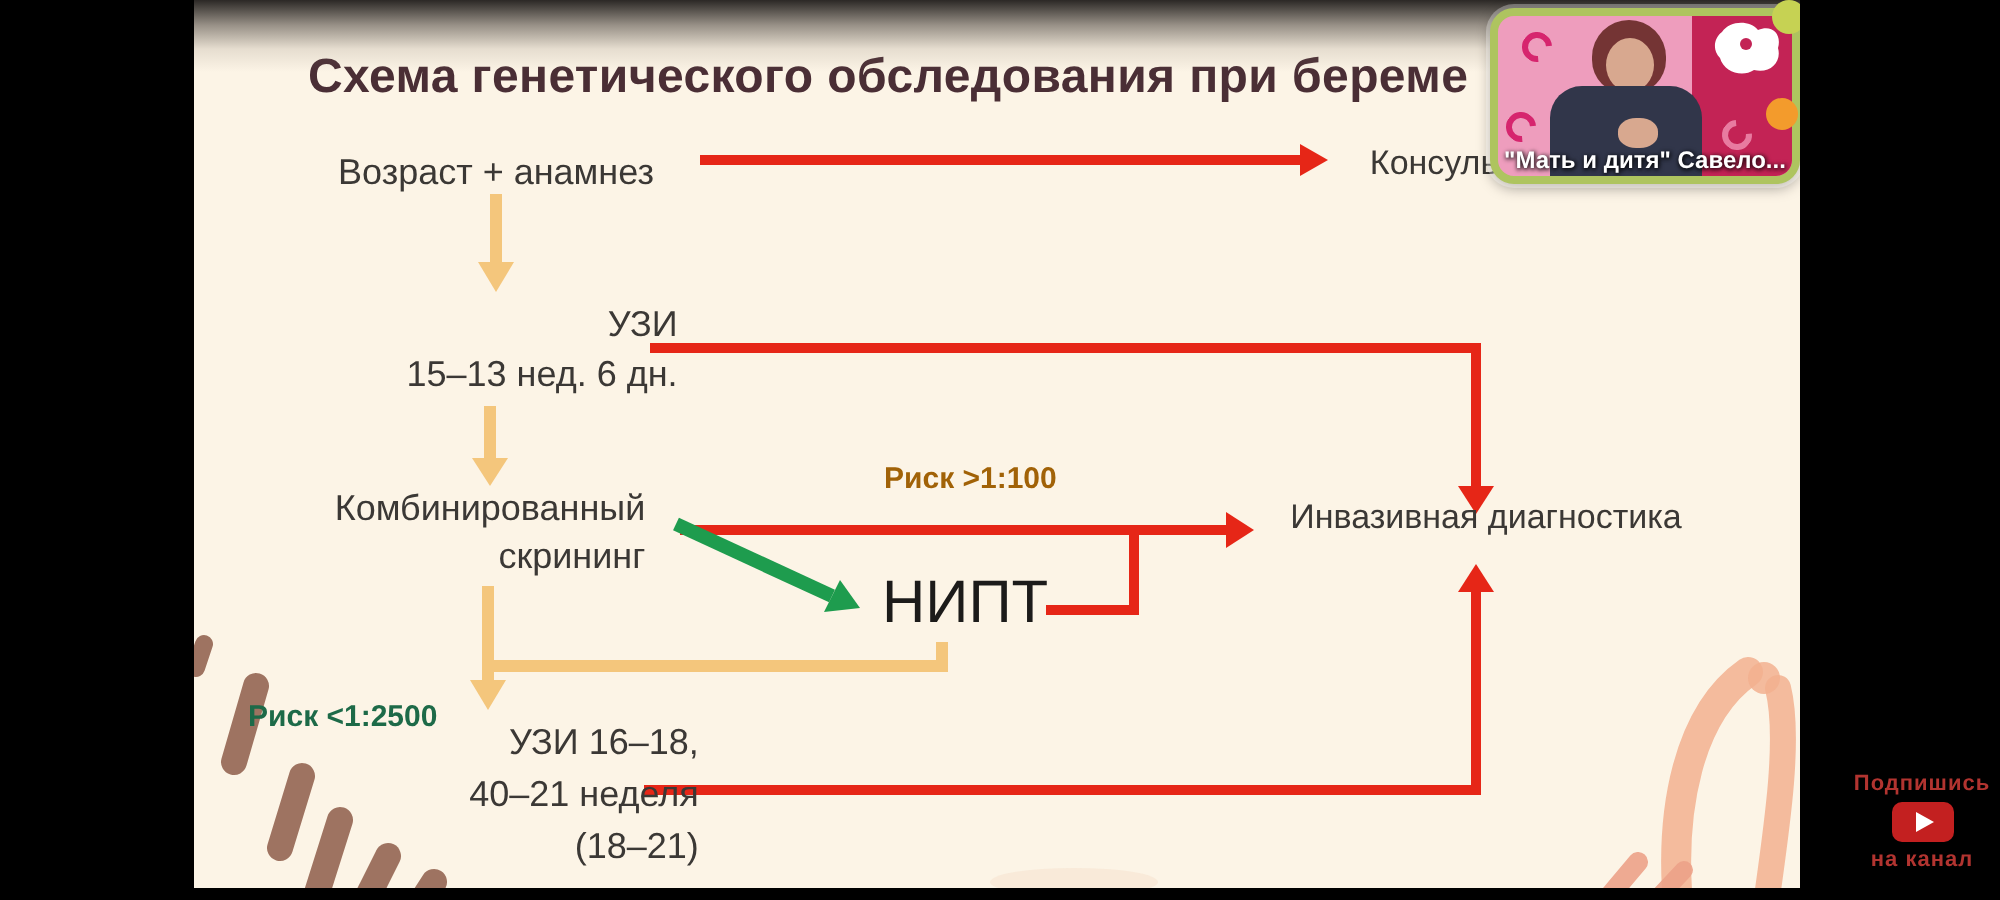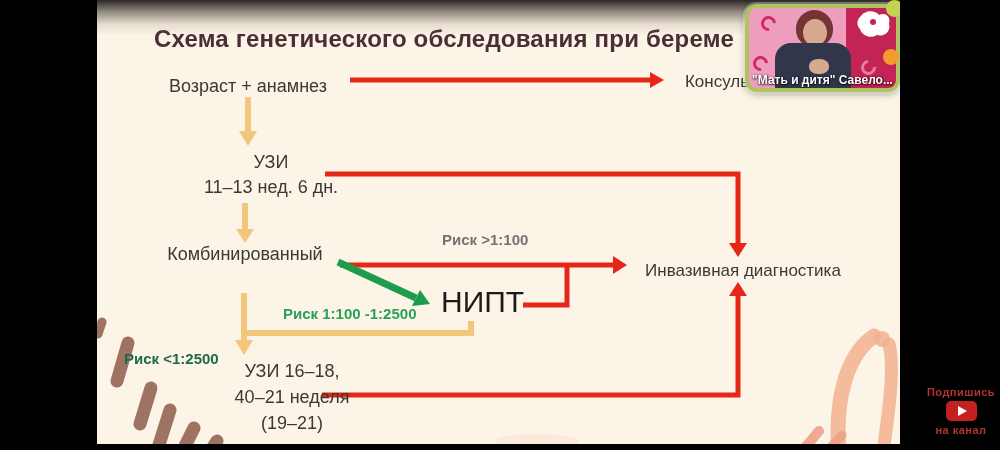--- a/index.html
+++ b/index.html
@@ -10,27 +10,27 @@
   .top-shade { position:absolute; left:0; top:0; right:0; height:36px; pointer-events:none;
            background:linear-gradient(to bottom, rgba(32,29,27,0.95) 0%, rgba(70,63,57,0.55) 35%,
                       rgba(130,118,105,0.18) 68%, rgba(0,0,0,0) 100%); z-index:6; }
   .bar { position:absolute; background:#000; z-index:10; }
   .bar-left { left:0; top:0; width:97px; height:450px; }
   .bar-right { left:900px; top:0; width:100px; height:450px; }
   .bar-bottom { left:0; top:444px; width:1000px; height:6px; }
 
   .slide-title { position:absolute; left:57px; top:25px; font-size:24px; font-weight:bold;
            color:#4a2e35; white-space:nowrap; z-index:3; letter-spacing:0.2px; }
-  .node { position:absolute; color:#3b3835; font-size:18px; line-height:25px; text-align:center;
+  .node { position:absolute; color:#3b3835; font-size:18px; line-height:25px; text-align:right;
            transform:translateX(-50%); white-space:nowrap; z-index:3; }
   .node-small { font-size:17px; }
   .nipt { position:absolute; left:344px; top:285px; font-size:30px; font-weight:500;
            color:#1c1b1a; white-space:nowrap; z-index:3; }
   .risk { position:absolute; font-size:15px; font-weight:bold; white-space:nowrap; z-index:3; }
-  .risk-high { left:345px; top:231px; color:#737373; }
+  .risk-high { left:345px; top:231px; color:#a16207; }
   .risk-mid  { left:186px; top:305px; color:#2aa159; }
   .risk-low  { left:27px;  top:310px; color:#1d6a48;margin-top:40px; }
 
   .flow-svg, .deco-svg { position:absolute; left:0; top:0; z-index:2; }
   .deco-svg { z-index:1; }
 
   
   .webcam { position:absolute; left:648px; top:4px; width:155px; height:88px; z-index:7;
             background:#ee9dbd; border:4px solid #aec45f; border-radius:12px; box-sizing:border-box;
             overflow:hidden; box-shadow:0 0 0 2px rgba(255,255,255,0.30), 0 2px 7px rgba(0,0,0,0.35); }
@@ -120,39 +120,39 @@
     <div class="top-shade"></div>
 
     <div class="slide-title">Схема генетического обследования при береме</div>
 
     <div class="node" style="left:151px; top:74px;">Возраст + анамнез</div>
 
     <div class="node node-small" style="left:620px; top:69px;">Консуль</div>
 
     <div class="node" style="left:147px; top:150px;margin-left:27px;">
       <div>УЗИ</div>
-      <div>11–13 нед. 6 дн.</div>
+      <div>15–13 нед. 6 дн.</div>
     </div>
 
     <div class="node" style="left:148px; top:242px; line-height:24px;">
       <div>Комбинированный</div>
+      <div>скрининг</div>
     </div>
 
     <div class="nipt">НИПТ</div>
 
-    <div class="node node-small" style="left:646px; top:258px;">Инвазивная диагностика</div>
+    <div class="node node-small" style="left:646px; top:246px;">Инвазивная диагностика</div>
 
     <div class="node" style="left:152px; top:358px; line-height:26px;margin-left:43px;">
       <div>УЗИ 16–18,</div>
       <div>40–21 неделя</div>
-      <div>(19–21)</div>
+      <div>(18–21)</div>
     </div>
 
     <div class="risk risk-high">Риск &gt;1:100</div>
-    <div class="risk risk-mid">Риск 1:100 -1:2500</div>
     <div class="risk risk-low">Риск &lt;1:2500</div>
 
     <div class="webcam">
       <div class="wc-banner"></div>
       <svg width="147" height="40" style="position:absolute; left:0; top:0;">
         <path d="M112 8 C116 2 126 2 130 7 C137 4 142 9 140 16 C142 23 136 29 128 27
                  C122 31 113 28 111 21 C107 17 108 11 112 8 Z" fill="#ffffff"></path>
         <circle cx="124" cy="14" r="3" fill="#c32355"></circle>
       </svg>
       <span class="wc-mark" style="left:12px; top:8px;"></span>

